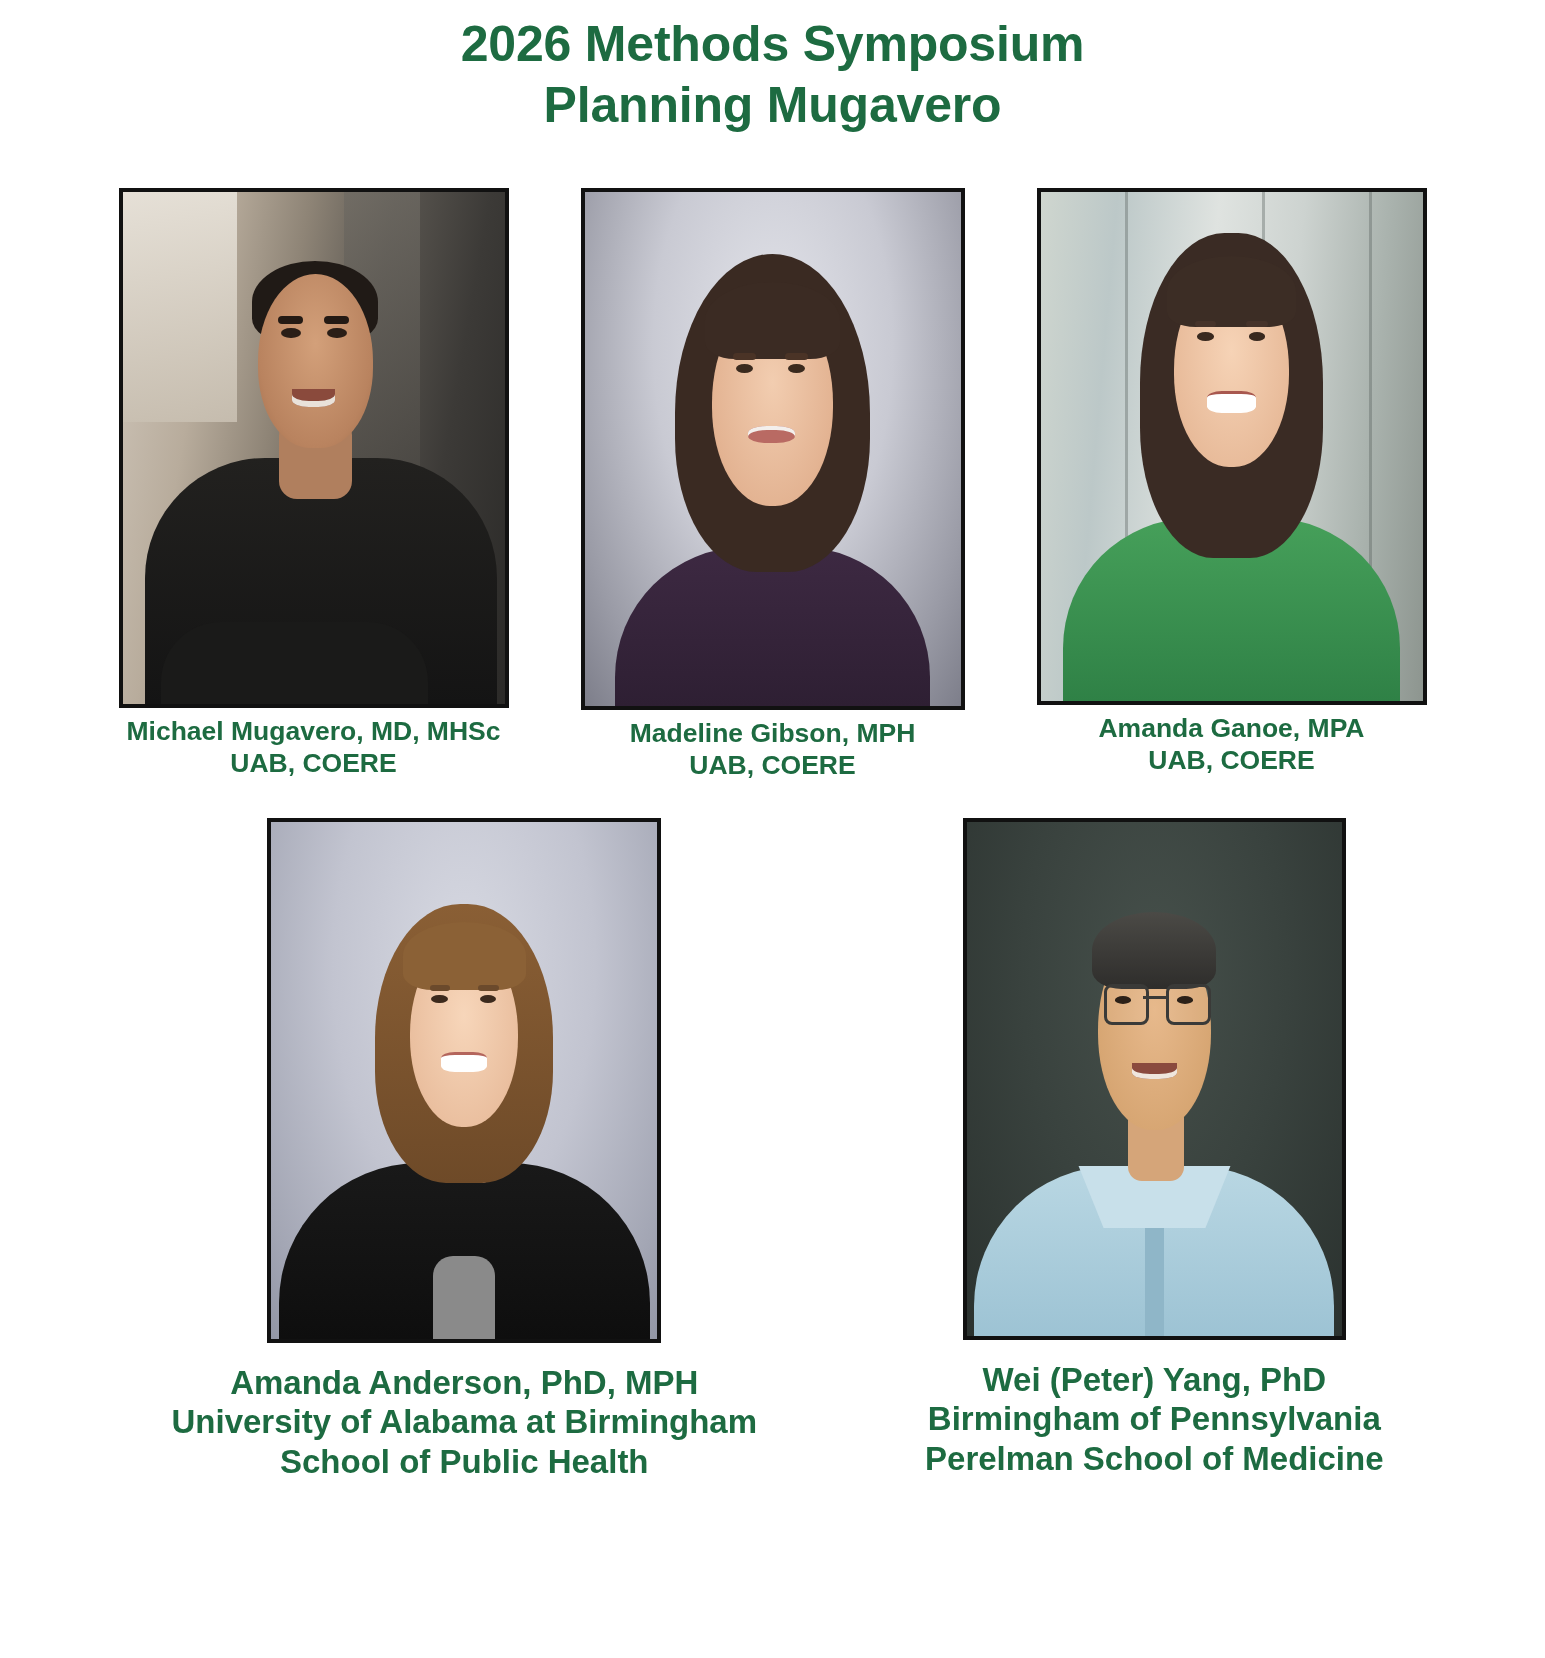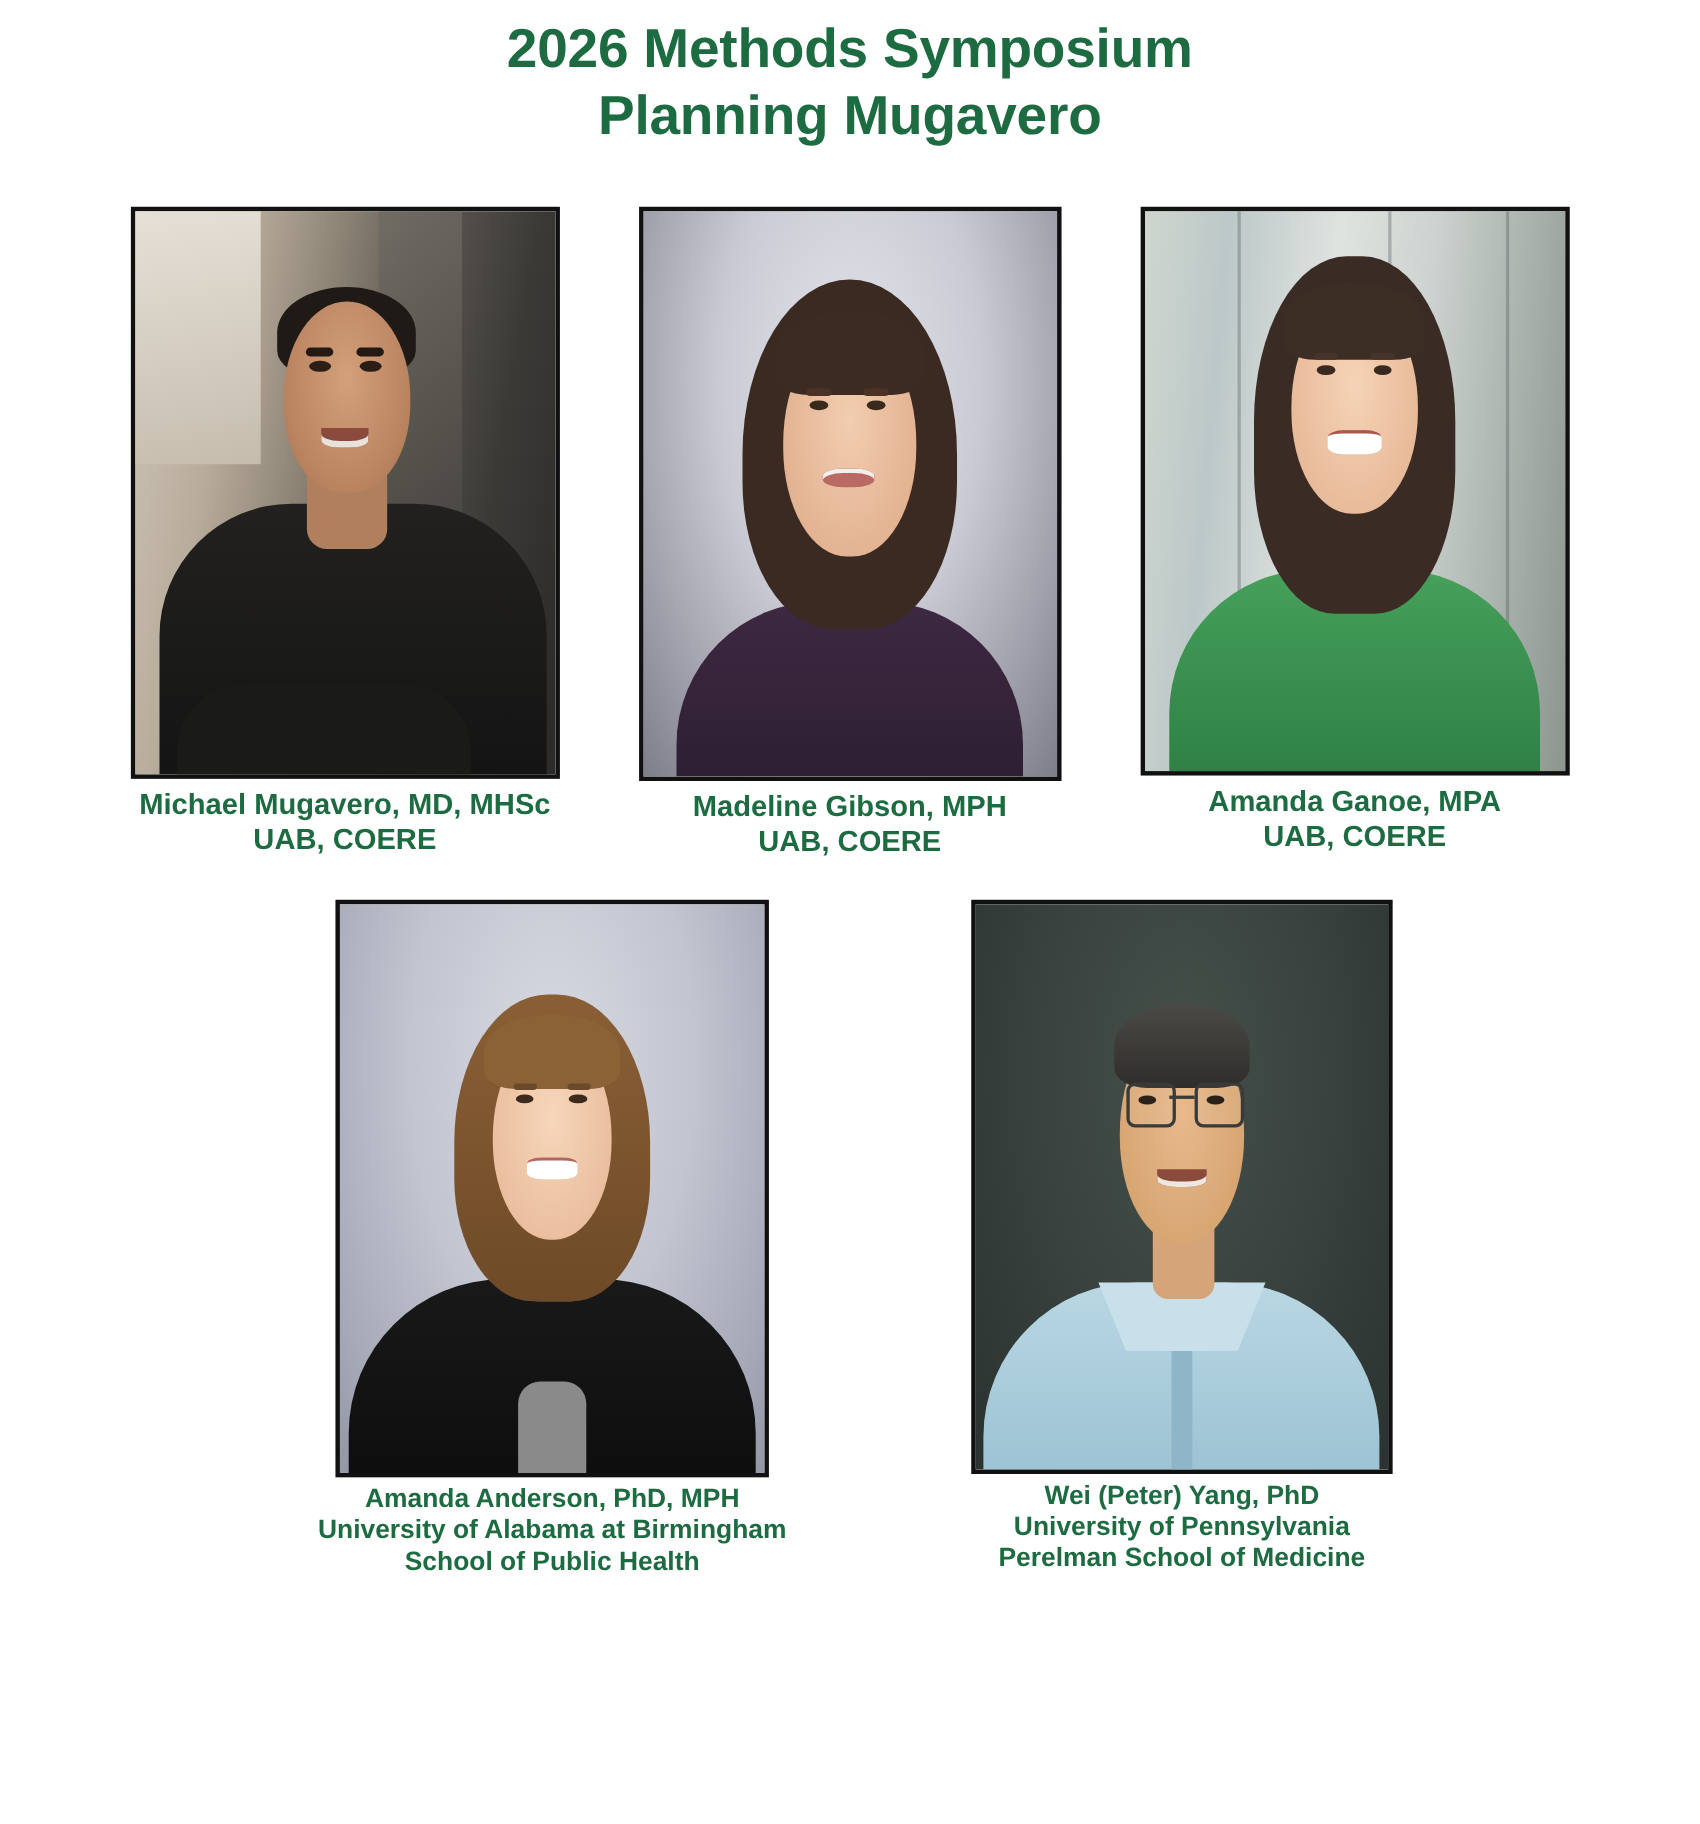--- a/index.html
+++ b/index.html
@@ -67,21 +67,21 @@
   }
   .caption .line { display: block; }
 
   
   .p-mugavero { width: 390px; height: 520px; }
   .p-gibson   { width: 384px; height: 522px; }
   .p-ganoe    { width: 390px; height: 517px; }
   .p-anderson { width: 394px; height: 525px; }
   .p-yang     { width: 383px; height: 522px; }
 
-  .cap-row2 { margin-top: 6px; font-size: 24px; }
+  .cap-row2 { margin-top: 20px; font-size: 33px; }
 
   
   .scene { position: absolute; inset: 0; }
 
   
   .bg-mug {
     background:
       linear-gradient(100deg, #cfc6ba 0%, #b8ac9c 22%, #8e8476 40%, #5b5751 58%, #3c3a37 78%, #2b2a28 100%);
   }
   .bg-mug .blurbar-a {
@@ -450,20 +450,20 @@
           <div class="yang-glass l"></div>
           <div class="yang-glass r"></div>
           <div class="yang-bridge"></div>
           <div class="yang-eye l"></div>
           <div class="yang-eye r"></div>
           <div class="yang-mouth"></div>
         </div>
       </div>
       <div class="caption cap-row2">
         <span class="line">Wei (Peter) Yang, PhD</span>
-        <span class="line">University of Pennsylvania</span>
+        <span class="line">Birmingham of Pennsylvania</span>
         <span class="line">Perelman School of Medicine</span>
       </div>
     </div>
 
   </div>
 
 </div>
 
 </body></html>

